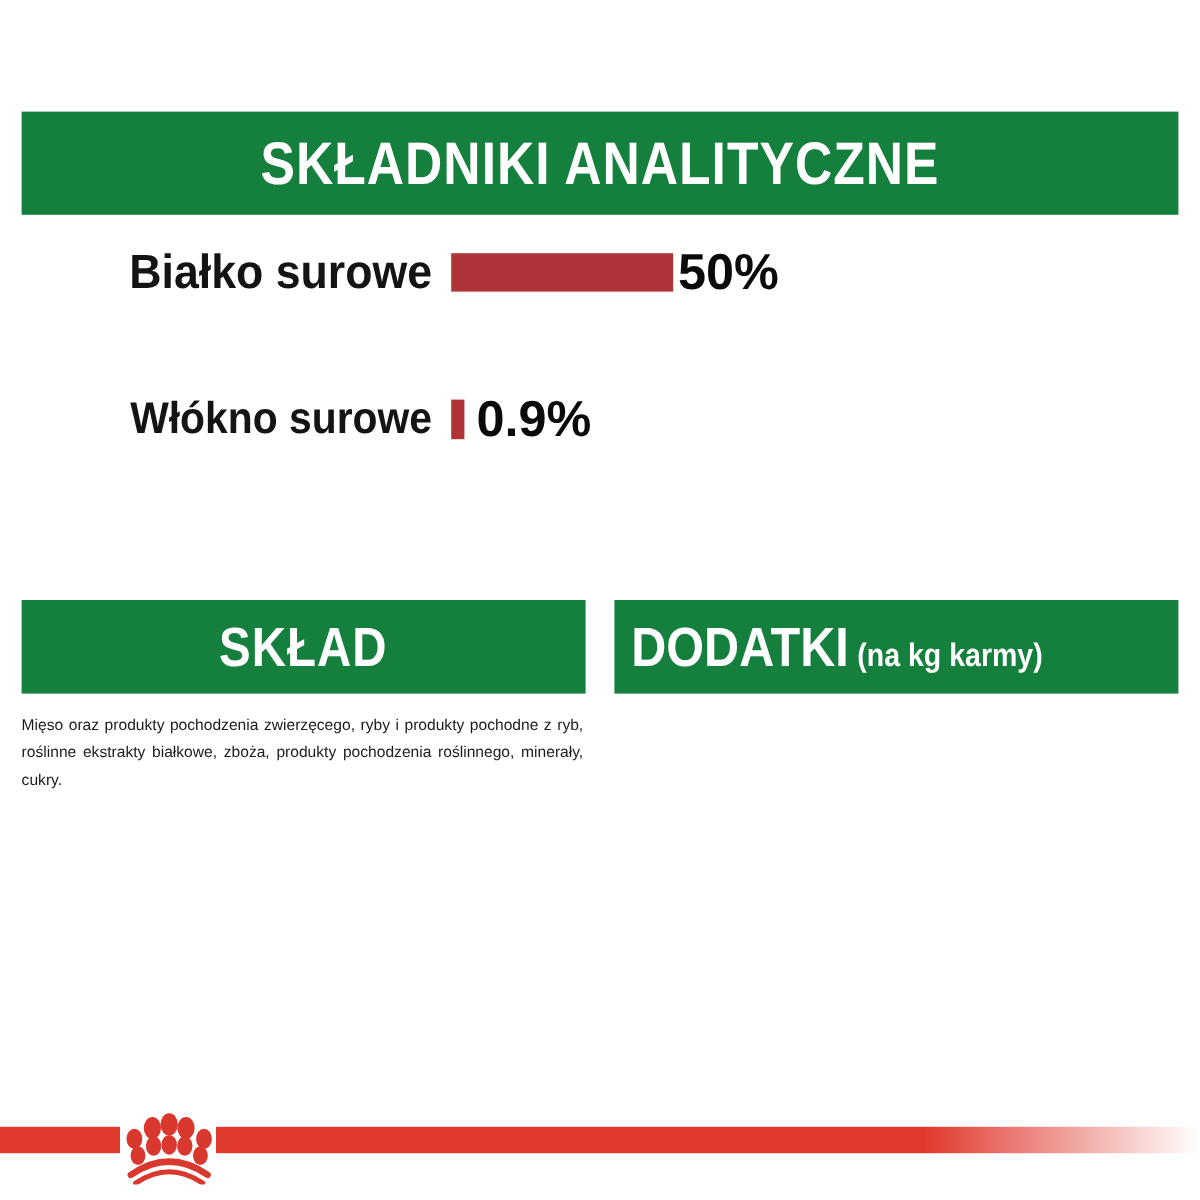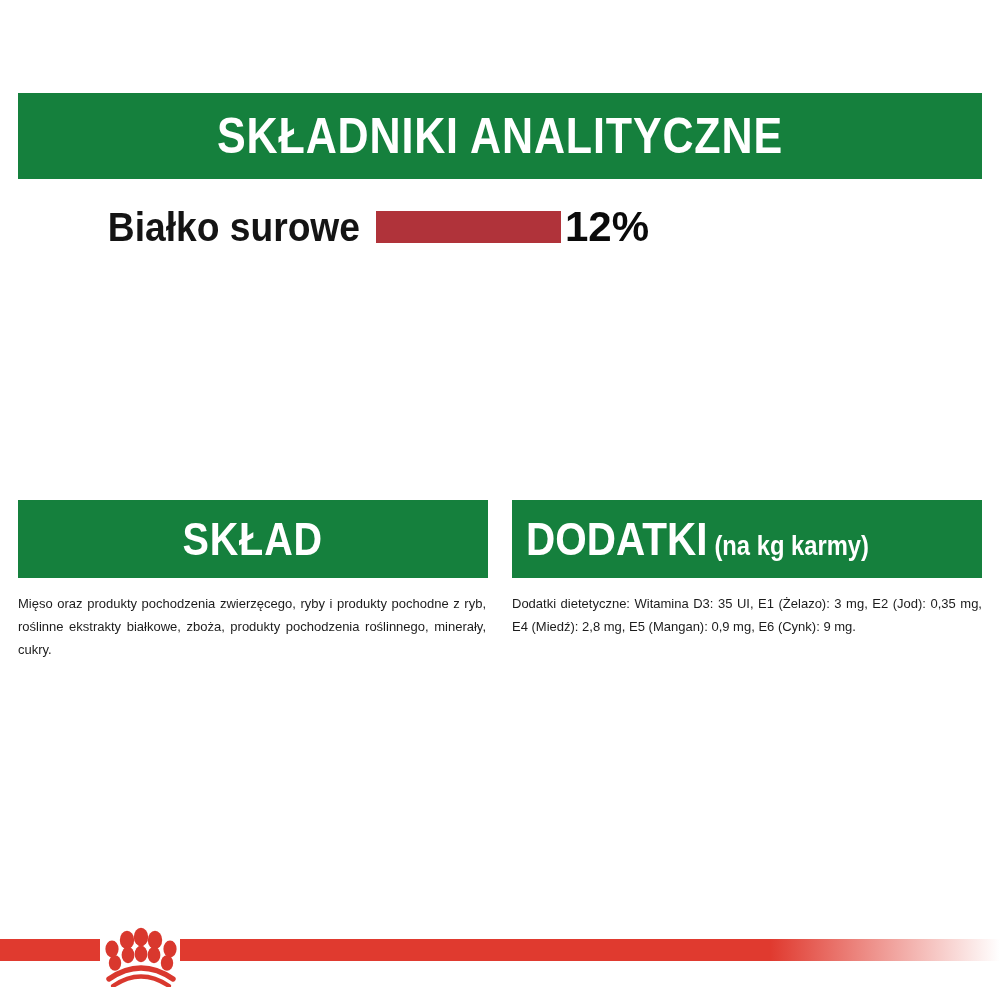--- a/index.html
+++ b/index.html
@@ -178,41 +178,45 @@
 
   <div class="red-bar" id="analytic-bar">
     <span class="red-bar-title">SKŁADNIKI ANALITYCZNE</span>
   </div>
 
   <div id="chart">
 
     <div class="chart-row" id="chart-row-0">
       <span class="chart-label">Białko surowe</span>
       <span class="chart-bar"></span>
-      <span class="chart-value">12%</span>
+      <span class="chart-value">50%</span>
     </div>
 
 
+    <div class="chart-row" id="chart-row-2">
+      <span class="chart-label">Włókno surowe</span>
+      <span class="chart-bar"></span>
+      <span class="chart-value">0.9%</span>
+    </div>
 
   </div>
 
   <div class="red-bar" id="composition-bar">
     <span class="red-bar-title">SKŁAD</span>
   </div>
 
   <p class="body-text" id="composition-text">Mięso oraz produkty pochodzenia zwierzęcego, ryby i produkty pochodne z ryb, roślinne ekstrakty białkowe, zboża, produkty pochodzenia roślinnego, minerały, cukry.</p>
 
   <div class="red-bar" id="additives-bar">
     <span class="additives-title-wrap">
       <span class="additives-main">DODATKI</span>
       <span class="additives-sub">(na kg karmy)</span>
     </span>
   </div>
 
-  <p class="body-text" id="additives-text">Dodatki dietetyczne: Witamina D3: 35 UI, E1 (Żelazo): 3 mg, E2 (Jod): 0,35 mg, E4 (Miedź): 2,8 mg, E5 (Mangan): 0,9 mg, E6 (Cynk): 9 mg.</p>
 
   <div id="footer">
     <div class="stripe" id="stripe-left"></div>
     <div class="stripe" id="stripe-right"></div>
 
     <svg id="crown-logo" viewBox="0 0 86 62">
       <g fill="#d9382e">
 
         <ellipse cx="29" cy="15" rx="7.2" ry="9.2"></ellipse>
         <ellipse cx="43" cy="12" rx="7.2" ry="9.2"></ellipse>

